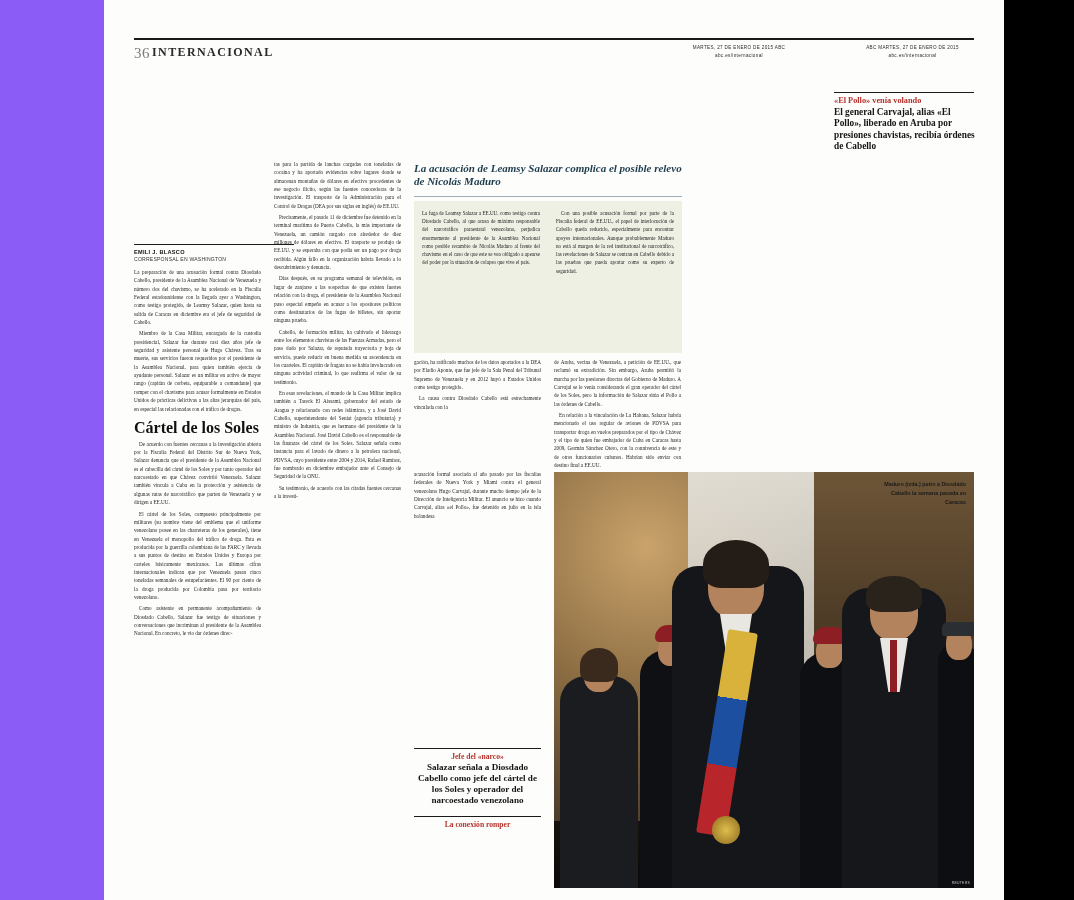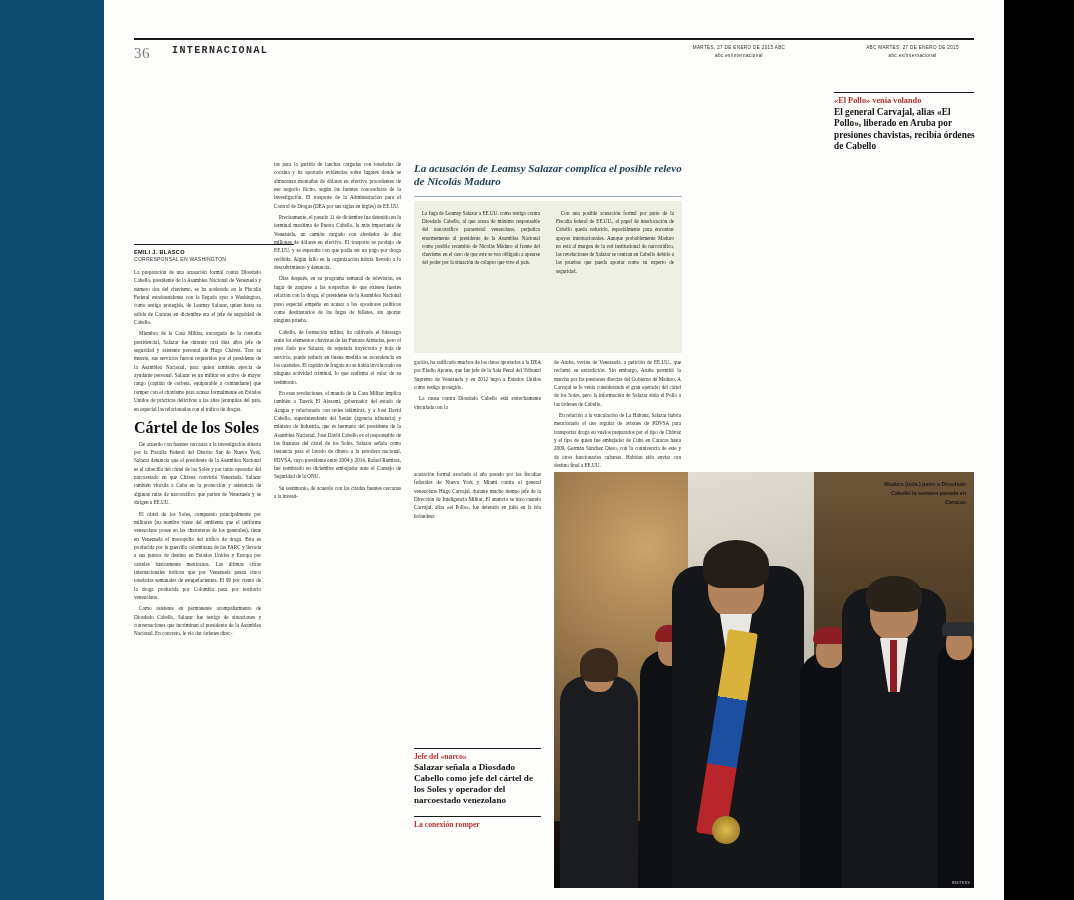--- a/index.html
+++ b/index.html
@@ -1,23 +1,23 @@
 <!DOCTYPE html>
 <html><head>
 <meta charset="utf-8">
 <style>
   html,body{margin:0;padding:0;background:#000;}
   body{width:1074px;height:900px;overflow:hidden;font-family:"Liberation Serif",serif;}
-  #stage{position:relative;width:906px;height:900px;background:#0c4a6e;}
+  #stage{position:relative;width:906px;height:900px;background:#8b5cf6;}
   #page{position:absolute;left:104px;top:0;width:900px;height:900px;background:#fdfdfb;}
 
   
   .masthead{position:absolute;left:30px;top:38px;width:840px;height:26px;border-top:2.2px solid #1a1a1a;}
   .folio{position:absolute;left:0;top:5px;font-size:15px;letter-spacing:.4px;color:#7b7b7b;font-family:"Liberation Serif",serif;}
-  .section-name{position:absolute;left:38px;top:5px;font-size:10px;letter-spacing:1.4px;color:#2a2a2a;font-weight:bold;font-family:Liberation Mono, monospace;}
+  .section-name{position:absolute;left:18px;top:5px;font-size:12px;letter-spacing:1.4px;color:#2a2a2a;font-weight:bold;font-family:Liberation Serif, serif;}
   .mast-mid{position:absolute;left:505px;top:4px;width:200px;text-align:center;font-size:4.6px;letter-spacing:.35px;color:#2b2b2b;line-height:1.75;font-family:"Liberation Sans",sans-serif;}
   .mast-right{position:absolute;left:686px;top:4px;width:185px;text-align:center;font-size:4.6px;letter-spacing:.35px;color:#2b2b2b;line-height:1.75;font-family:"Liberation Sans",sans-serif;}
 
   
   .headline{position:absolute;left:30px;top:82px;width:640px;font-size:30.5px;line-height:1.13;font-weight:bold;color:#111;letter-spacing:-.4px;font-family:"Liberation Serif",serif;}
 
   
   .summary{position:absolute;left:30px;top:161px;width:152px;font-size:12.2px;line-height:1.3;font-weight:bold;color:#1a1a1a;}
   .summary .tri{display:inline-block;width:0;height:0;border-left:5px solid #1a1a1a;border-top:3.4px solid transparent;border-bottom:3.4px solid transparent;margin-right:3px;vertical-align:1.5px;}
   .byline{position:absolute;left:30px;top:244px;width:160px;border-top:1.3px solid #1a1a1a;padding-top:3px;font-family:"Liberation Sans",sans-serif;}
@@ -40,21 +40,21 @@
   .kicker{position:absolute;left:310px;top:162px;width:268px;font-size:11px;line-height:1.2;font-style:italic;font-weight:bold;color:#1d3c4e;}
   .kicker-rule{position:absolute;left:310px;top:196px;width:268px;height:1.4px;background:#9fb0b8;}
   .tintbox{position:absolute;left:310px;top:201px;width:268px;height:152px;background:#eef0e4;}
   .tintbox .tcol{position:absolute;top:8px;width:118px;font-size:5.05px;line-height:1.63;text-align:justify;color:#222;}
   .tintbox .tcol p{margin:0;text-indent:0;}
   .tintbox .tc1{left:8px;}
   .tintbox .tc2{left:142px;}
   .tintbox .tc2 p{text-indent:5px;}
 
   
-  .blurb{position:absolute;width:127px;}
+  .blurb{position:absolute;width:127px;text-align:center;}
   .blurb .rule{height:1.2px;background:#1a1a1a;margin-bottom:2.5px;}
   .blurb .red{font-size:7.6px;font-weight:bold;color:#b5322d;line-height:1.25;margin-bottom:1px;}
   .blurb .txt{font-size:9.1px;font-weight:bold;color:#141414;line-height:1.22;}
   #b1{left:310px;top:748px;}
   #b2{left:310px;top:816px;}
 
   
   .rail-rule{position:absolute;left:730px;top:92px;width:140px;height:1.3px;background:#1a1a1a;}
   .rail-head{position:absolute;left:730px;top:96px;width:142px;}
   .rail-head .red{font-size:8.3px;font-weight:bold;color:#b5322d;line-height:1.3;}

